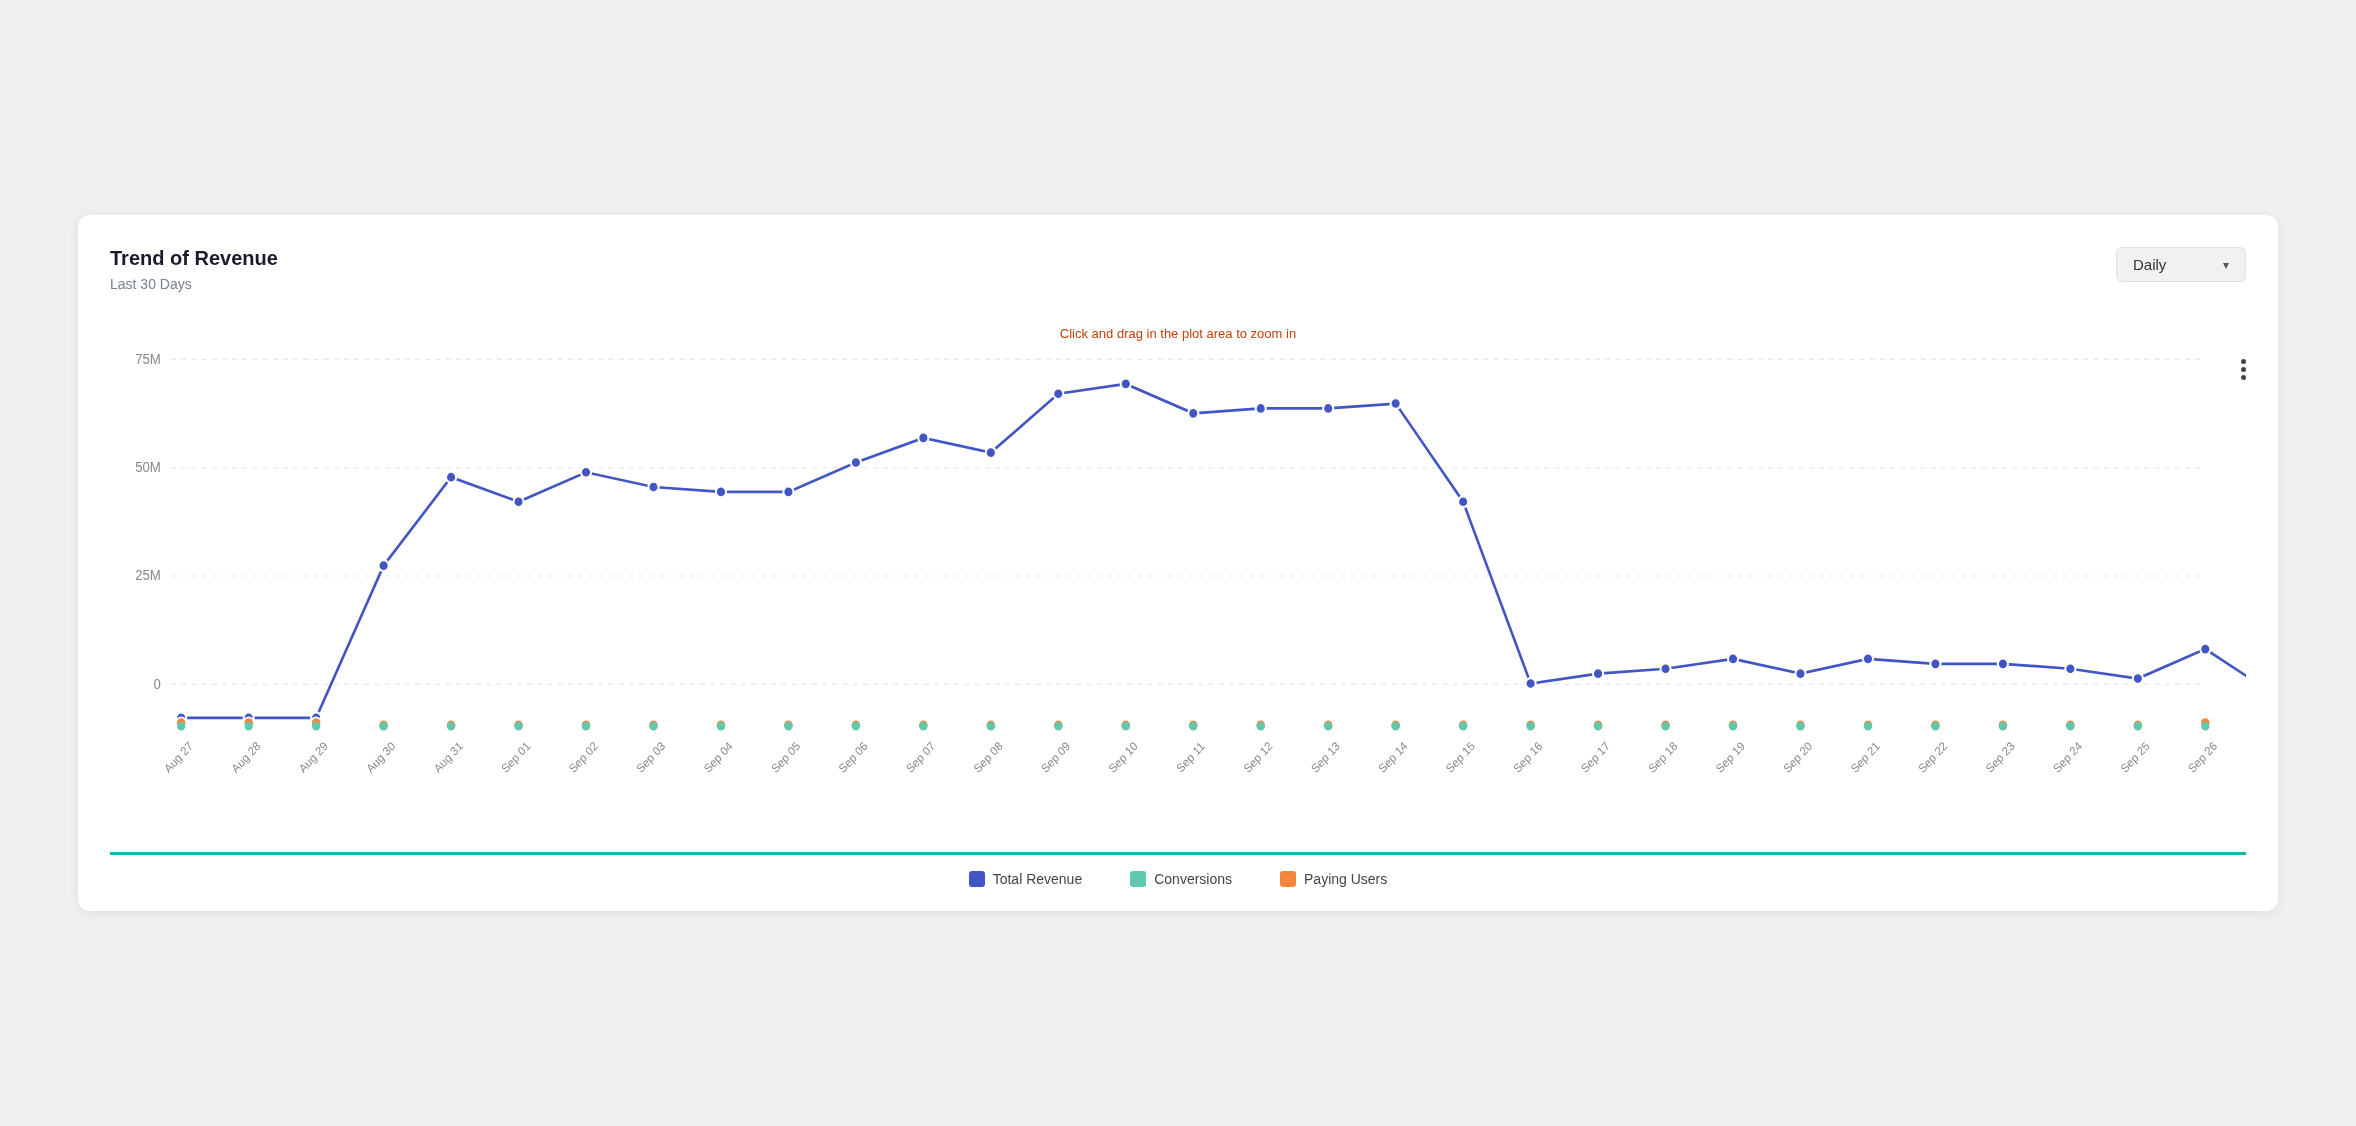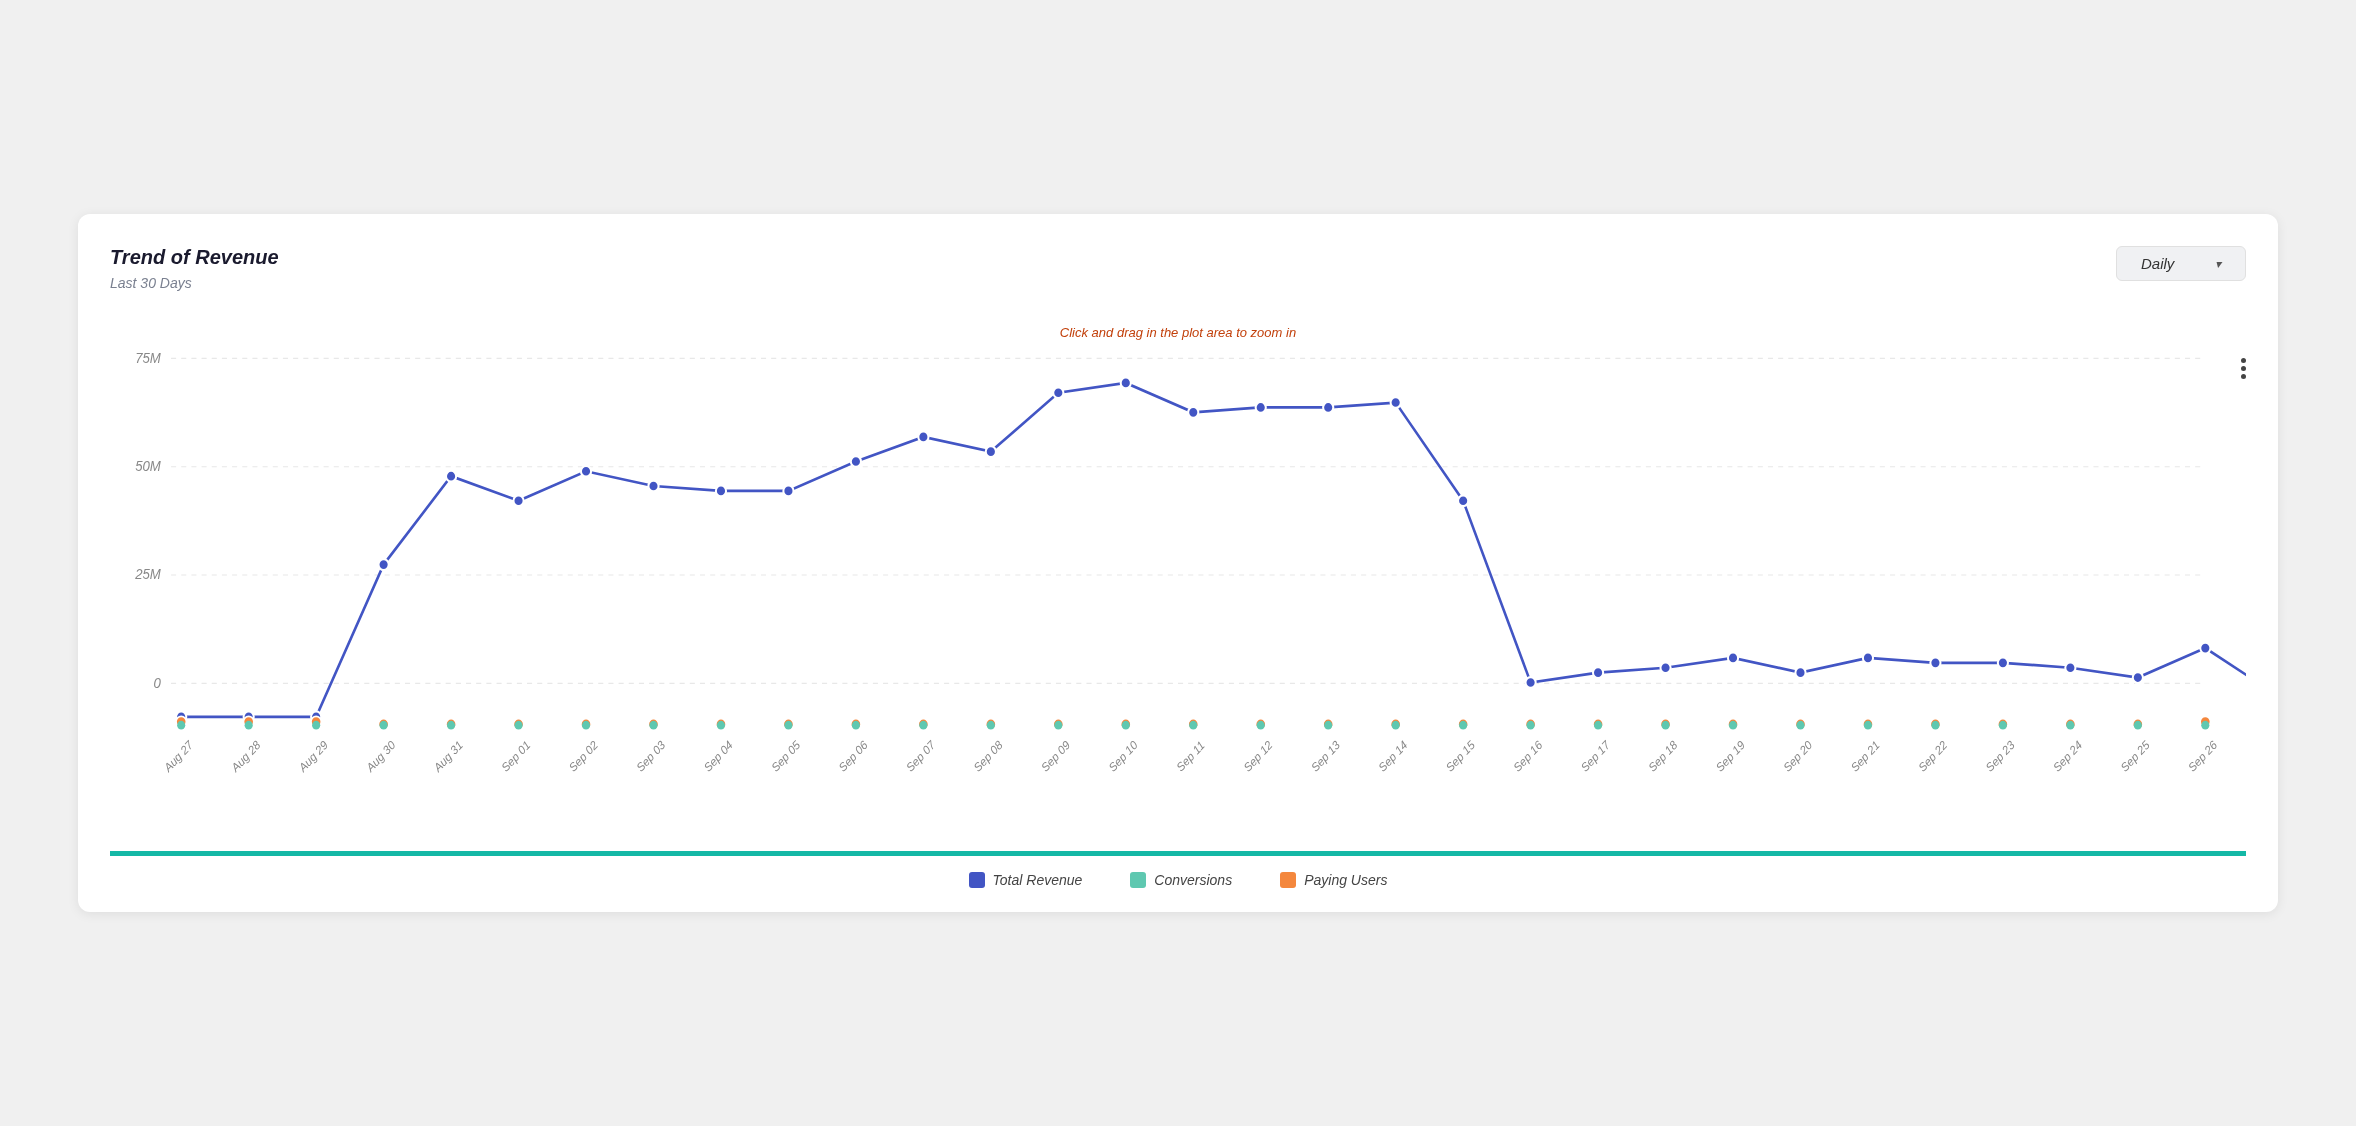--- a/index.html
+++ b/index.html
@@ -13,21 +13,20 @@
       padding: 20px;
     }
     .card {
       background: #fff;
       border-radius: 12px;
       padding: 32px 32px 24px 32px;
       width: 2200px;
       max-width: 100%;
       box-shadow: 0 2px 12px rgba(0,0,0,0.08);
       position: relative;
-      font-style: italic;
     }
     .card-header {
       display: flex;
       justify-content: space-between;
       align-items: flex-start;
       margin-bottom: 8px;
     }
     .title-block {}
     .card-title {
       font-size: 20px;
@@ -39,21 +38,21 @@
       color: #7a8090;
       margin-top: 6px;
     }
     .daily-select {
       display: flex;
       align-items: center;
       gap: 8px;
       background: #f0f1f3;
       border: 1px solid #e0e0e0;
       border-radius: 6px;
-      padding: 8px 24px;
+      padding: 8px 16px;
       font-size: 15px;
       color: #333;
       cursor: pointer;
       min-width: 130px;
       justify-content: space-between;
     }
     .chevron-icon {
       font-size: 12px;
       color: #555;
     }
@@ -95,21 +94,21 @@
     .chart-container {
       width: 100%;
       height: 100%;
     }
     .legend {
       display: flex;
       justify-content: center;
       gap: 48px;
       margin-top: 16px;
       padding-top: 16px;
-      border-top: 5px solid #14b8a6;
+      border-top: 3px solid #14b8a6;
     }
     .legend-item {
       display: flex;
       align-items: center;
       gap: 8px;
       font-size: 14px;
       color: #444;
     }
     .legend-box {
       width: 16px;

